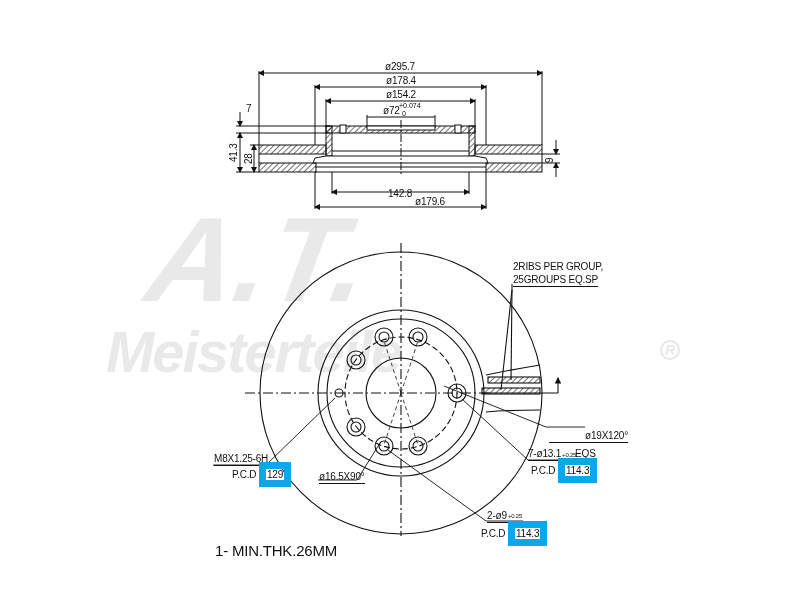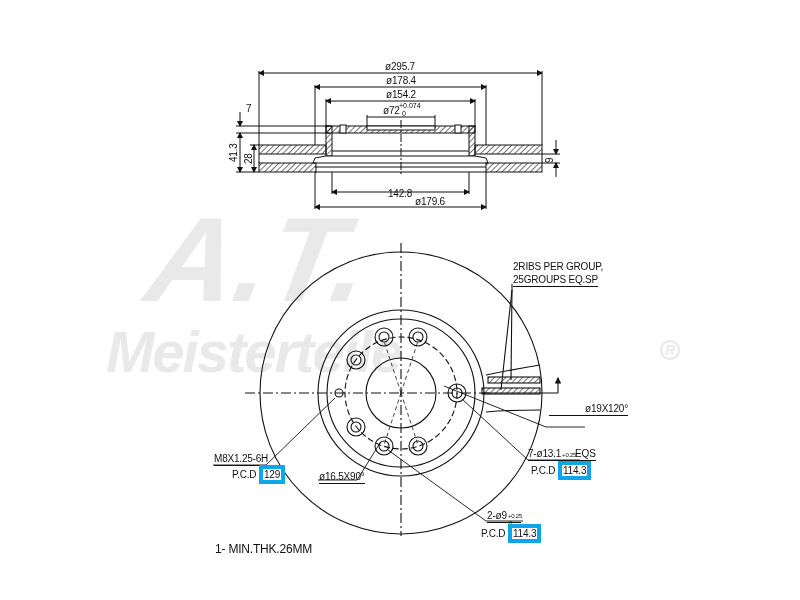--- a/index.html
+++ b/index.html
@@ -1,20 +1,20 @@
 <!DOCTYPE html>
 <html><head>
 <meta charset="utf-8">
 <style>
   html, body { margin:0; padding:0; background:#ffffff; }
   body { width:800px; height:600px; position:relative; overflow:hidden; font-family:"Liberation Sans", sans-serif; }
   #drawing { position:absolute; left:0; top:0; width:800px; height:600px; }
   .lbl { position:absolute; font-family:"Liberation Sans", sans-serif; font-size:10px; color:#111; white-space:nowrap; line-height:1; letter-spacing:-0.2px; }
   .lbl.u { border-bottom:1px solid #111; padding-bottom:1px;text-align:center; }
-  .box { border:4px solid #0ea5e9; padding:0 1px; }
+  .box { border:7px solid #0ea5e9; padding:0 1px; }
   .sup { position:absolute; font-size:7px; line-height:1; }
   .sub { position:absolute; font-size:7px; line-height:1; }
   .rot { transform:rotate(-90deg); transform-origin:left top; }
   .wm { position:absolute; font-family:"Liberation Sans", sans-serif; font-style:italic; font-weight:bold; color:#e9e9e9; white-space:nowrap; z-index:0; }
 </style>
 </head>
 <body>
 
 <div class="wm" style="left:150px;top:190px;font-size:120px;transform:skewX(-10deg);">A.T.</div>
 <div class="wm" style="left:106px;top:318px;font-size:58px;letter-spacing:-2px;">Meisterteile</div>
@@ -170,21 +170,21 @@
 <div class="lbl" style="left:246px;top:104px;">7</div>
 <div class="lbl rot" style="left:229px;top:162px;">41.3</div>
 <div class="lbl rot" style="left:244px;top:164px;">28</div>
 <div class="lbl rot" style="left:545px;top:163px;">9</div>
 <div class="lbl" style="left:388px;top:181px;margin-top:8px;">142.8</div>
 <div class="lbl" style="left:385px;top:197px;margin-left:30px;">ø179.6</div>
 
 <div class="lbl" style="left:513px;top:262px;">2RIBS PER GROUP,</div>
 <div class="lbl u" style="left:513px;top:275px;">25GROUPS EQ.SP</div>
 
-<div class="lbl u" style="left:549px;top:404px;padding-left:36px;">ø19X120°</div>
+<div class="lbl u" style="left:549px;top:431px;padding-left:36px;">ø19X120°</div>
 
 <div class="lbl u" style="left:528px;top:449px;">
   <span>7-ø13.1</span><span style="display:inline-block;width:14px;position:relative;"><span class="sup" style="left:1px;top:-5px;font-size:6px;">+0.25</span><span class="sub" style="left:3px;top:2px;font-size:6px;">0</span></span><span>EQS</span>
 </div>
 <div class="lbl" style="left:531px;top:466px;">
   <span>P.C.D</span>
   <span class="box">114.3</span>
 </div>
 
 <div class="lbl u" style="left:214px;top:454px;">M8X1.25-6H</div>
@@ -196,13 +196,13 @@
 <div class="lbl u" style="left:319px;top:472px;">ø16.5X90°</div>
 
 <div class="lbl u" style="left:487px;top:511px;width:34px;">
   <span>2-ø9</span><span style="display:inline-block;width:14px;position:relative;"><span class="sup" style="left:1px;top:-6px;font-size:6px;">+0.25</span><span class="sub" style="left:2px;top:1px;font-size:6px;">0</span></span>
 </div>
 <div class="lbl" style="left:481px;top:529px;">
   <span>P.C.D</span>
   <span class="box">114.3</span>
 </div>
 
-<div class="lbl" style="left:215px;top:543px;font-size:12px;">1- MIN.THK.26MM</div>
+<div class="lbl" style="left:215px;top:543px;font-size:15px;">1- MIN.THK.26MM</div>
 
 </body></html>

